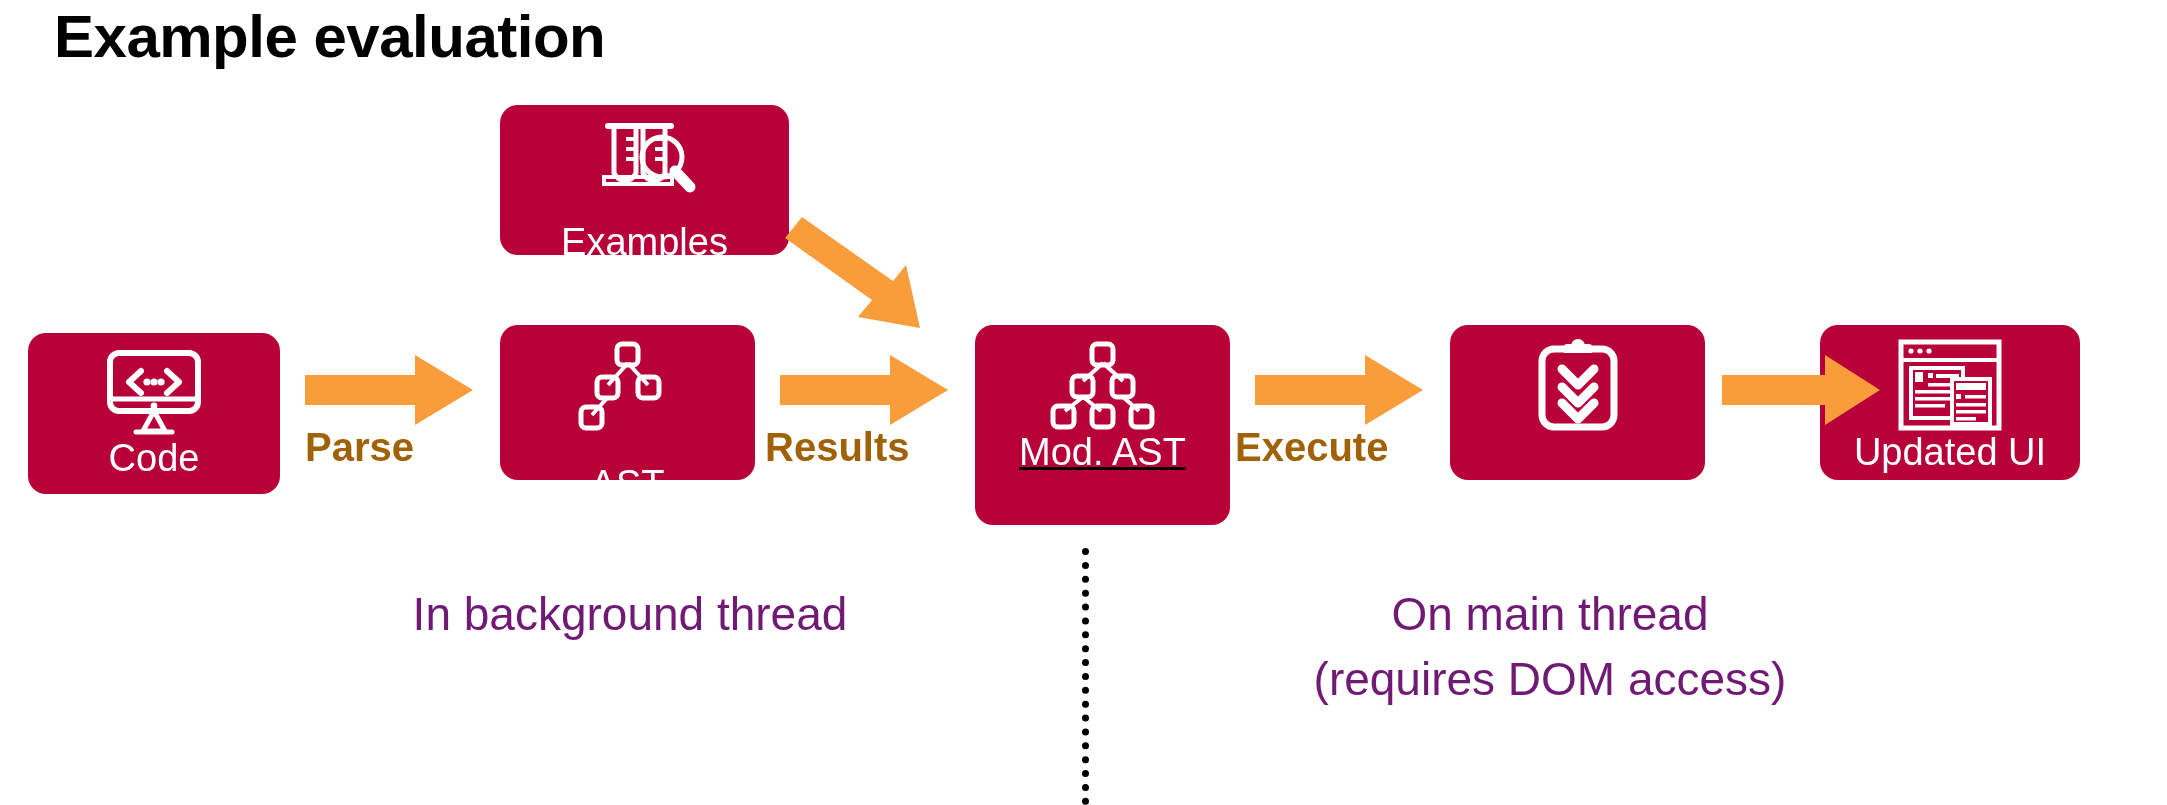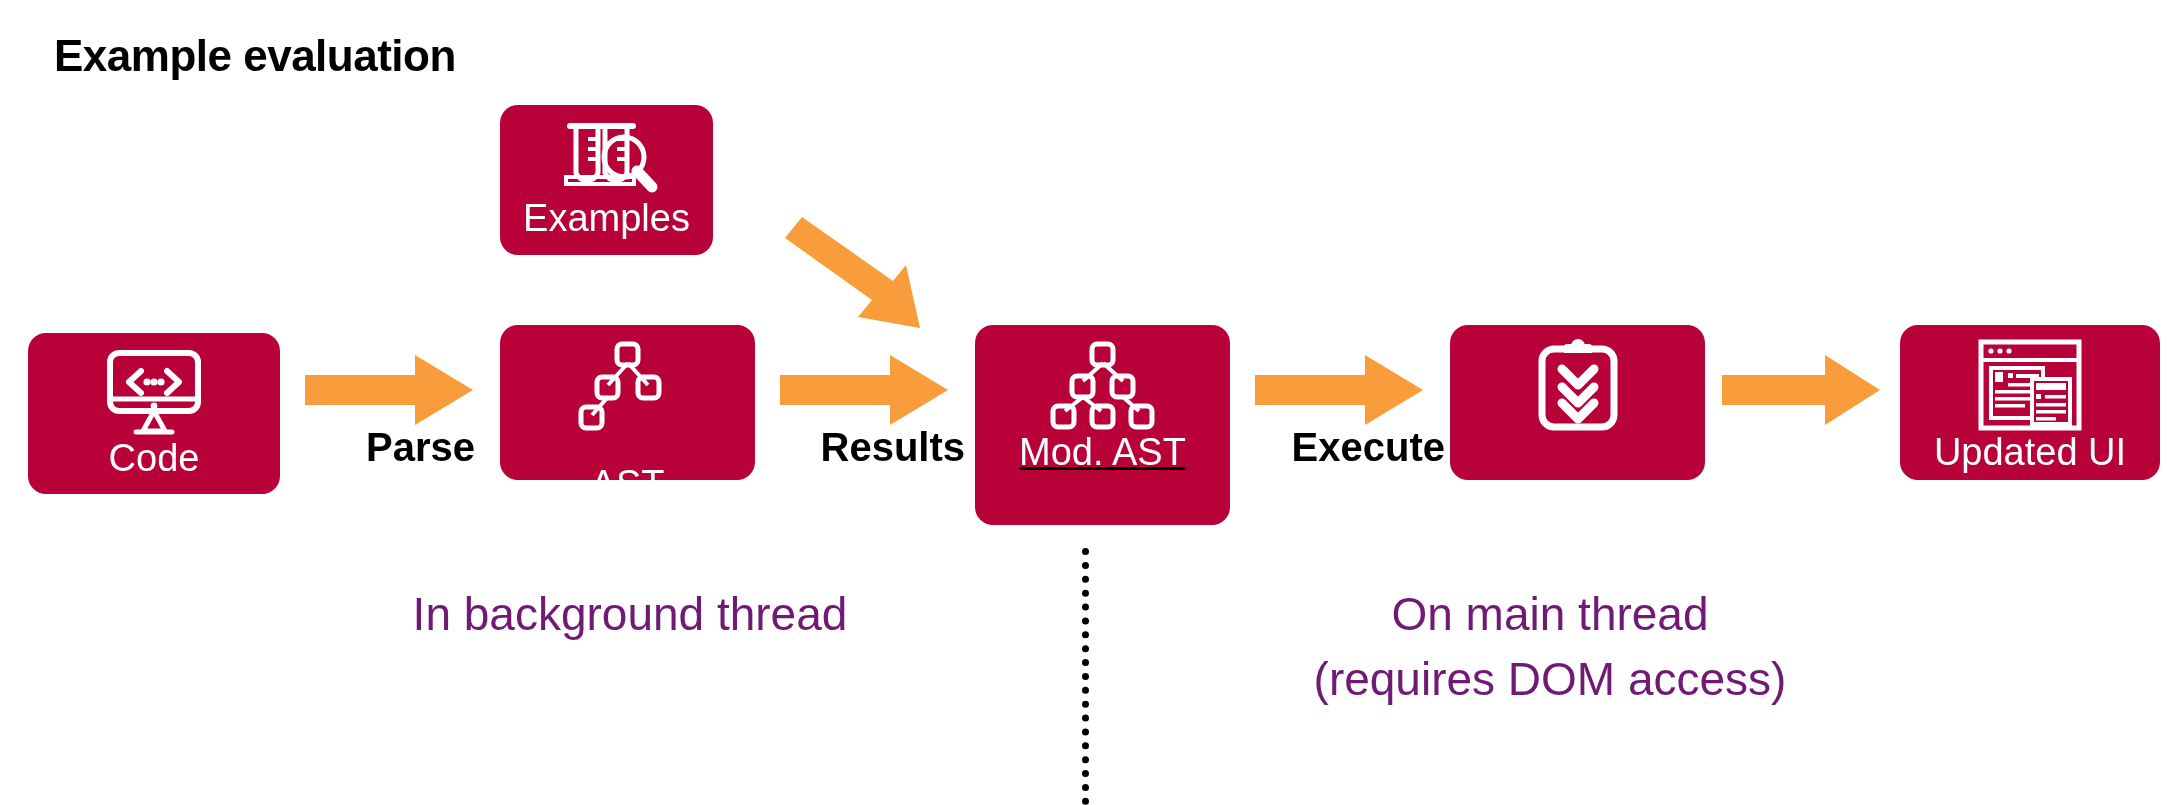--- a/index.html
+++ b/index.html
@@ -16,26 +16,25 @@
     height: 805px;
     background: #ffffff;
     overflow: hidden;
   }
 
   
   .title {
     position: absolute;
     left: 54px;
     top: 2px;
-    font-size: 44px;
+    font-size: 60px;
     font-weight: 700;
     color: #000000;
     letter-spacing: -0.5px;
     white-space: nowrap;
-    margin-top: 29px;
   }
 
   
   .node {
     position: absolute;
     background: #b80039;
     border-radius: 18px;
     box-sizing: border-box;
     display: flex;
     flex-direction: column;
@@ -53,25 +52,25 @@
     font-size: 38px;
     font-weight: 400;
     line-height: 1;
     white-space: nowrap;
     text-align: center;
     width: 100%;
   }
 
   
   #node-code      { left: 28px;   top: 333px; width: 252px; height: 161px; }
-  #node-examples  { left: 500px;  top: 105px; width: 213px; height: 150px; }
+  #node-examples  { left: 500px;  top: 105px; width: 289px; height: 150px; gap: 24px; }
   #node-ast       { left: 500px;  top: 325px; width: 255px; height: 155px; gap: 32px; }
   #node-modast    { left: 975px;  top: 325px; width: 255px; height: 200px; text-decoration: underline; }
   #node-results   { left: 1450px; top: 325px; width: 255px; height: 155px; }
-  #node-updatedui { left: 1900px; top: 325px; width: 260px; height: 155px; align-items: flex-end; }
+  #node-updatedui { left: 1820px; top: 325px; width: 260px; height: 155px; align-items: flex-end; }
 
   #node-code      .node-icon { padding-top: 16px; height: 88px; }
   #node-examples  .node-icon { padding-top: 12px; height: 78px; }
   #node-ast       .node-icon { padding-top: 16px; height: 92px; }
   #node-modast    .node-icon { padding-top: 16px; height: 90px; }
   #node-results   .node-icon { padding-top: 14px; height: 92px; }
   #node-updatedui .node-icon { padding-top: 14px; height: 92px; }
 
   #node-code      .node-label { margin-top: 2px; }
   #node-examples  .node-label { margin-top: 4px; }
@@ -81,25 +80,25 @@
   #node-updatedui .node-label { margin-top: 2px; }
 
   
   .arrow {
     position: absolute;
   }
   .arrow svg { display: block; }
 
   .arrow-label {
     position: absolute;
-    color: #000000;
+    color: #a16207;
     font-size: 40px;
     font-weight: 700;
     white-space: nowrap;
-    text-align: right;
+    text-align: left;
   }
 
   
   .annotation {
     position: absolute;
     color: #701a75;
     font-size: 46px;
     font-weight: 400;
     text-align: center;
     line-height: 1.35;

